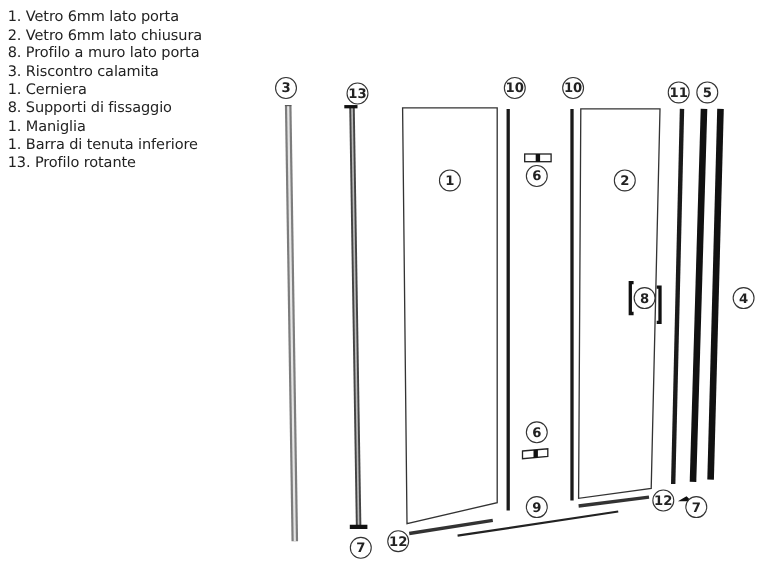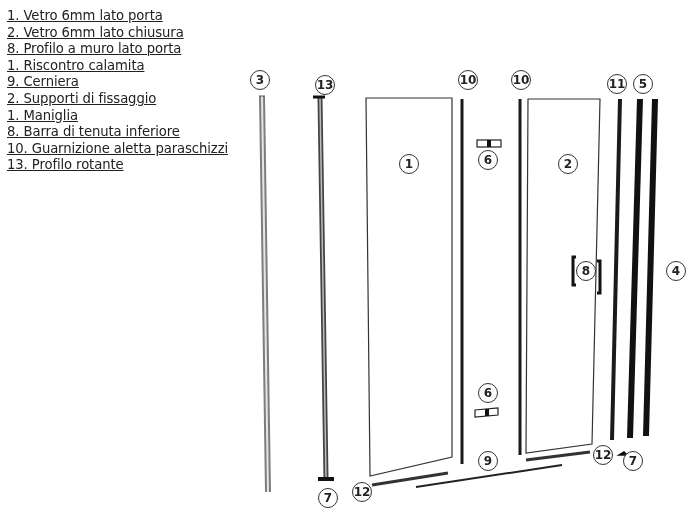--- a/index.html
+++ b/index.html
@@ -1,36 +1,35 @@
 <!DOCTYPE html>
 <html><head>
 <meta charset="utf-8">
 <style>
   html, body { margin:0; padding:0; background:#ffffff; }
   body { width:700px; height:516px; position:relative; overflow:hidden;
          font-family:"DejaVu Sans", "Liberation Sans", sans-serif; color:#222; }
   .legend { position:absolute; left:7px; top:8px; margin:0; padding:0; list-style:none; }
-  .legend li { font-size:13.2px; line-height:16.6px; white-space:nowrap; letter-spacing:-0.1px;text-decoration:underline; }
+  .legend li { font-size:13.2px; line-height:16.6px; white-space:nowrap; letter-spacing:-0.1px; }
   svg.diagram { position:absolute; left:0; top:0; }
   .callout circle { fill:#fff; stroke:#333; stroke-width:1; }
   .callout text { font-family:"DejaVu Sans", "Liberation Sans", sans-serif; font-size:12px; font-weight:bold; fill:#222; text-anchor:middle; dominant-baseline:central; }
 </style>
 </head>
 <body>
 
 <ul class="legend">
   <li>1. Vetro 6mm lato porta</li>
   <li>2. Vetro 6mm lato chiusura</li>
   <li>8. Profilo a muro lato porta</li>
-  <li>1. Riscontro calamita</li>
-  <li>9. Cerniera</li>
-  <li>2. Supporti di fissaggio</li>
+  <li>3. Riscontro calamita</li>
+  <li>1. Cerniera</li>
+  <li>8. Supporti di fissaggio</li>
   <li>1. Maniglia</li>
-  <li>8. Barra di tenuta inferiore</li>
-  <li>10. Guarnizione aletta paraschizzi</li>
+  <li>1. Barra di tenuta inferiore</li>
   <li>13. Profilo rotante</li>
 </ul>
 
 <svg class="diagram" width="700" height="516" viewBox="0 0 700 516">
 
   <g>
     <line x1="262" y1="96" x2="268" y2="492" stroke="#7d7d7d" stroke-width="6"></line>
     <line x1="262" y1="96" x2="268" y2="492" stroke="#e6e6e6" stroke-width="2"></line>
     <line x1="259" y1="96" x2="265" y2="96" stroke="#555" stroke-width="1"></line>
   </g>

